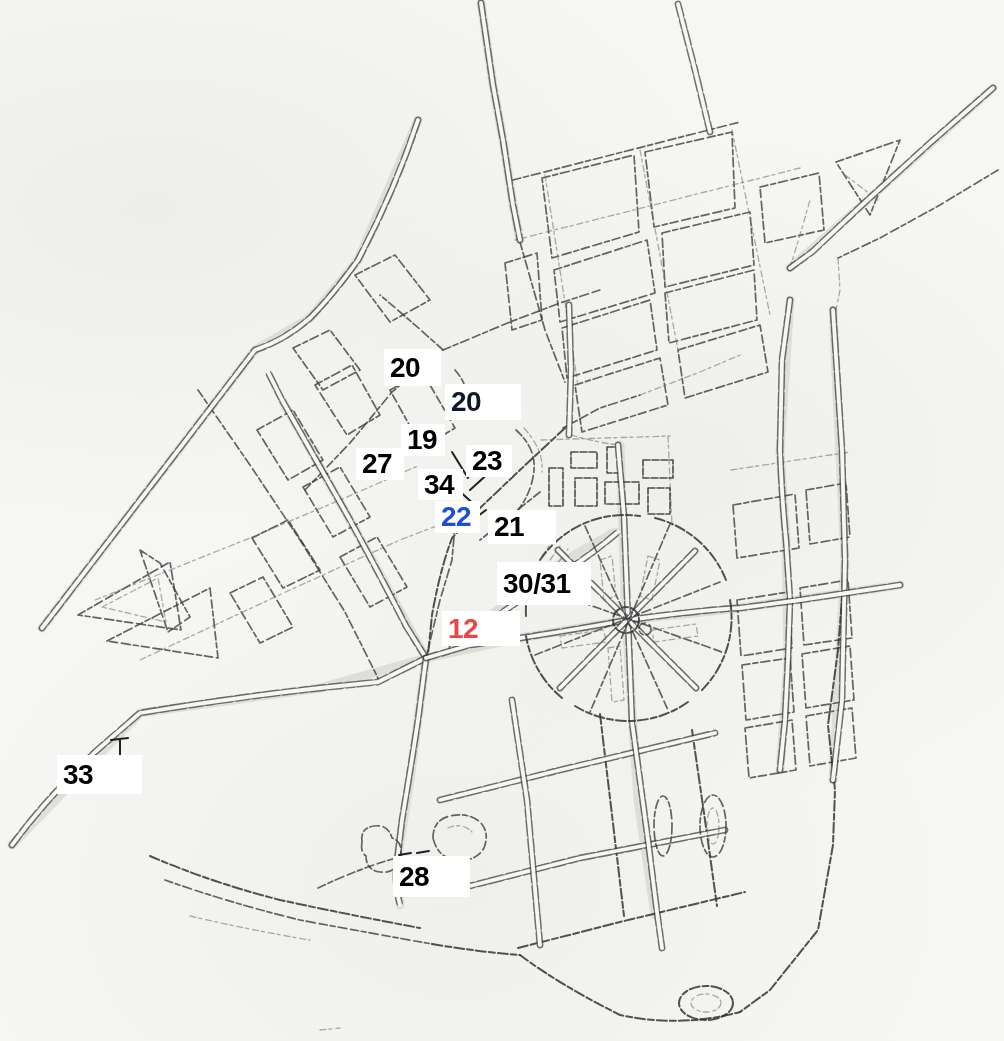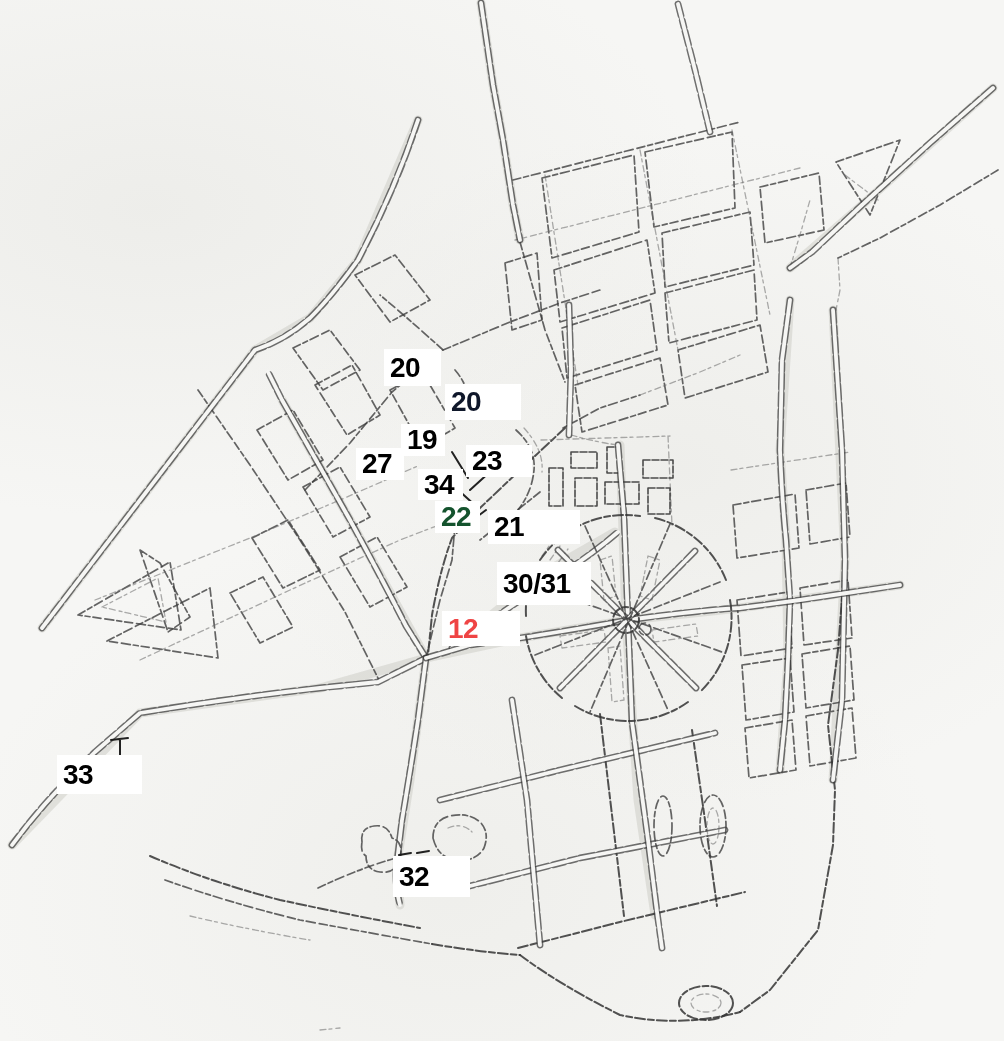--- a/index.html
+++ b/index.html
@@ -221,21 +221,21 @@
     <path class="mark" d="M111,740 L128,738 M120,739 L120,757"></path>
     <path class="mark" d="M399,855 L411,853 M417,853 L429,851"></path>
     <path class="mark" d="M452,452 L468,478 M492,470 L470,490 M456,488 L478,508 M470,522 L486,510"></path>
   </g>
 </svg>
 
   <div class="map-label" style="left: 384px; top: 349px; width: 57px; height: 37px; background: rgb(255, 255, 255); color: rgb(0, 0, 0);">20</div>
   <div class="map-label" style="left: 445px; top: 384px; width: 76px; height: 36px; background: rgb(255, 255, 255); color: #0f172a;">20</div>
   <div class="map-label" style="left: 401px; top: 424px; width: 44px; height: 32px; background: rgb(255, 255, 255); color: #000000;">19</div>
   <div class="map-label" style="left: 356px; top: 448px; width: 48px; height: 32px; background: rgb(255, 255, 255); color: rgb(0, 0, 0);">27</div>
-  <div class="map-label" style="left: 466px; top: 445px; width: 66px; height: 32px; background: rgb(255, 255, 255); color: rgb(0, 0, 0);">23</div>
+  <div class="map-label" style="left: 466px; top: 445px; width: 46px; height: 32px; background: rgb(255, 255, 255); color: rgb(0, 0, 0);">23</div>
   <div class="map-label" style="left: 418px; top: 469px; width: 45px; height: 31px; background: rgb(255, 255, 255); color: #000000;">34</div>
-  <div class="map-label" style="left: 435px; top: 501px; width: 45px; height: 32px; background: rgb(255, 255, 255); color: #14532d;">22</div>
-  <div class="map-label" style="left: 488px; top: 510px; width: 92px; height: 34px; background: rgb(255, 255, 255); color: rgb(0, 0, 0);">21</div>
+  <div class="map-label" style="left: 435px; top: 501px; width: 45px; height: 32px; background: rgb(255, 255, 255); color: #1d4ed8;">22</div>
+  <div class="map-label" style="left: 488px; top: 510px; width: 68px; height: 34px; background: rgb(255, 255, 255); color: rgb(0, 0, 0);">21</div>
   <div class="map-label" style="left: 497px; top: 562px; width: 94px; height: 43px; background: rgb(255, 255, 255); color: rgb(0, 0, 0);">30/31</div>
   <div class="map-label" style="left: 442px; top: 611px; width: 78px; height: 35px; background: rgb(255, 255, 255); color: #ef4444;">12</div>
   <div class="map-label" style="left: 57px; top: 711px; width: 85px; height: 39px; background: rgb(255, 255, 255); color: rgb(0, 0, 0); margin-top: 44px;">33</div>
-  <div class="map-label" style="left: 393px; top: 856px; width: 77px; height: 41px; background: rgb(255, 255, 255); color: rgb(0, 0, 0);">32</div>
+  <div class="map-label" style="left: 393px; top: 856px; width: 77px; height: 41px; background: rgb(255, 255, 255); color: rgb(0, 0, 0);">28</div>
 </div>
 
 </body></html>

